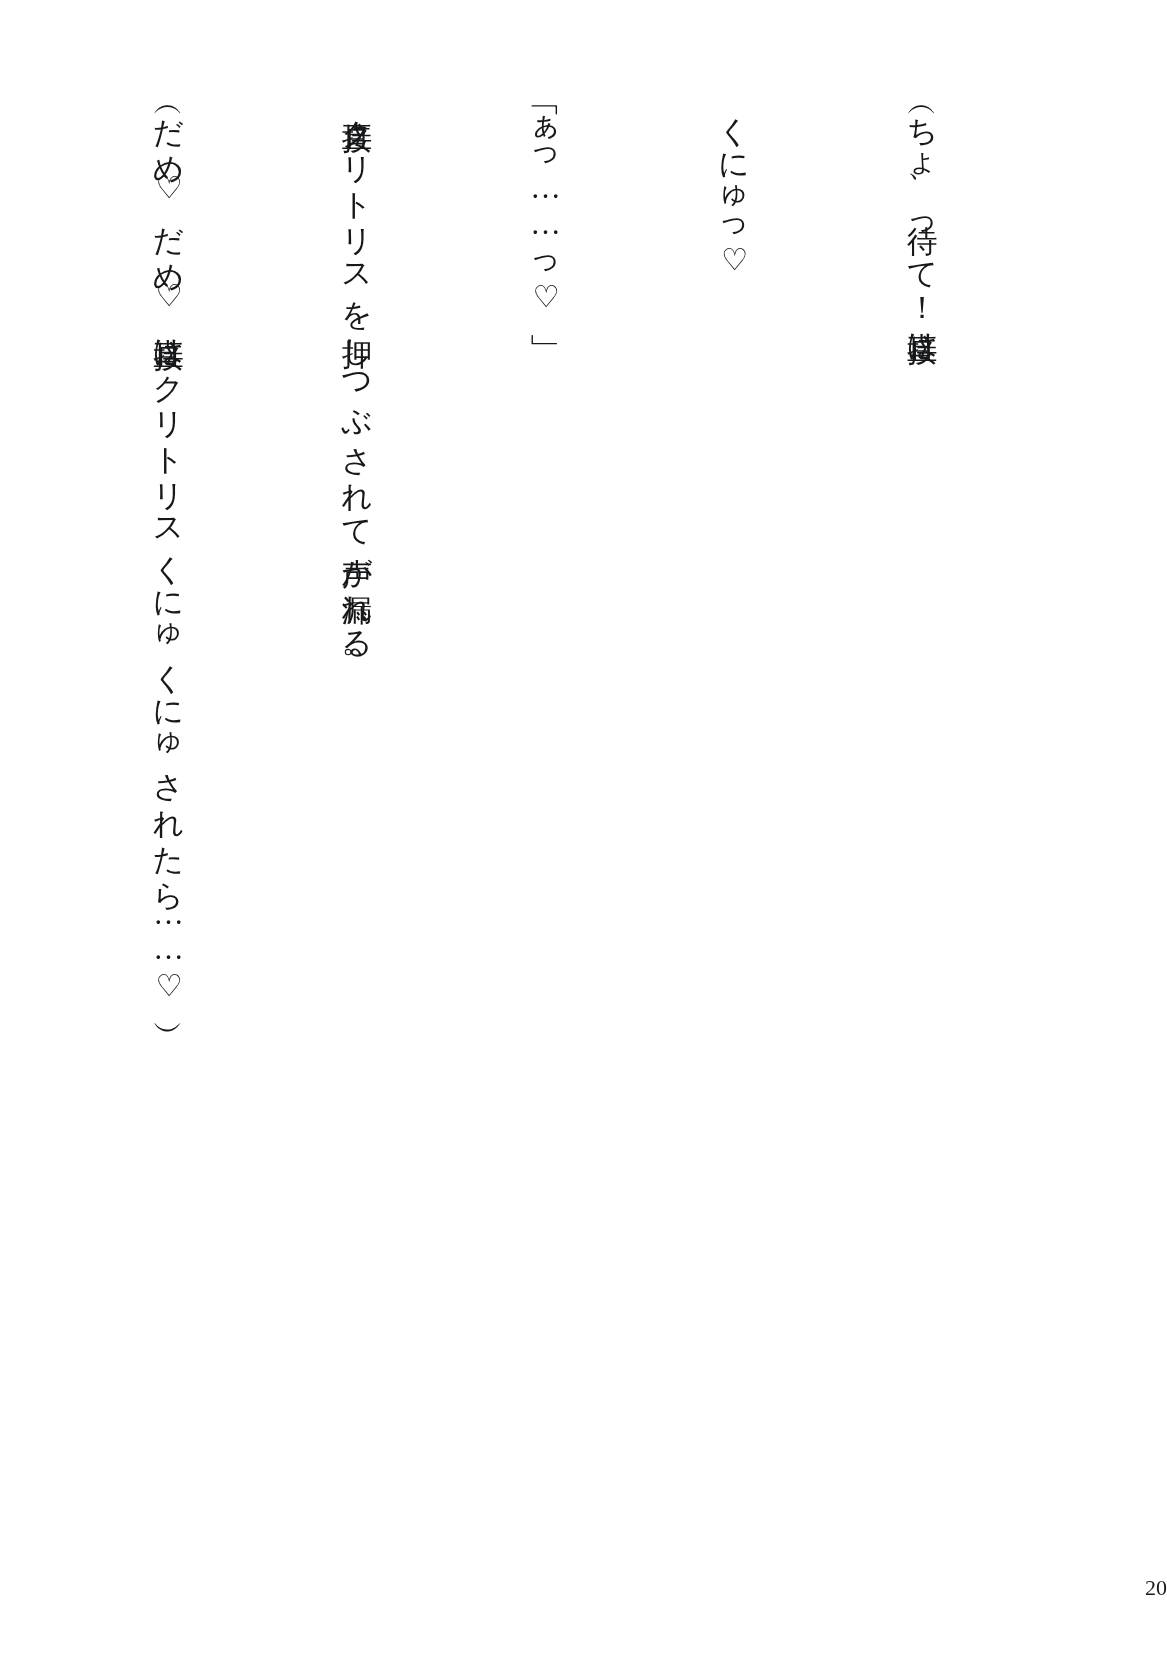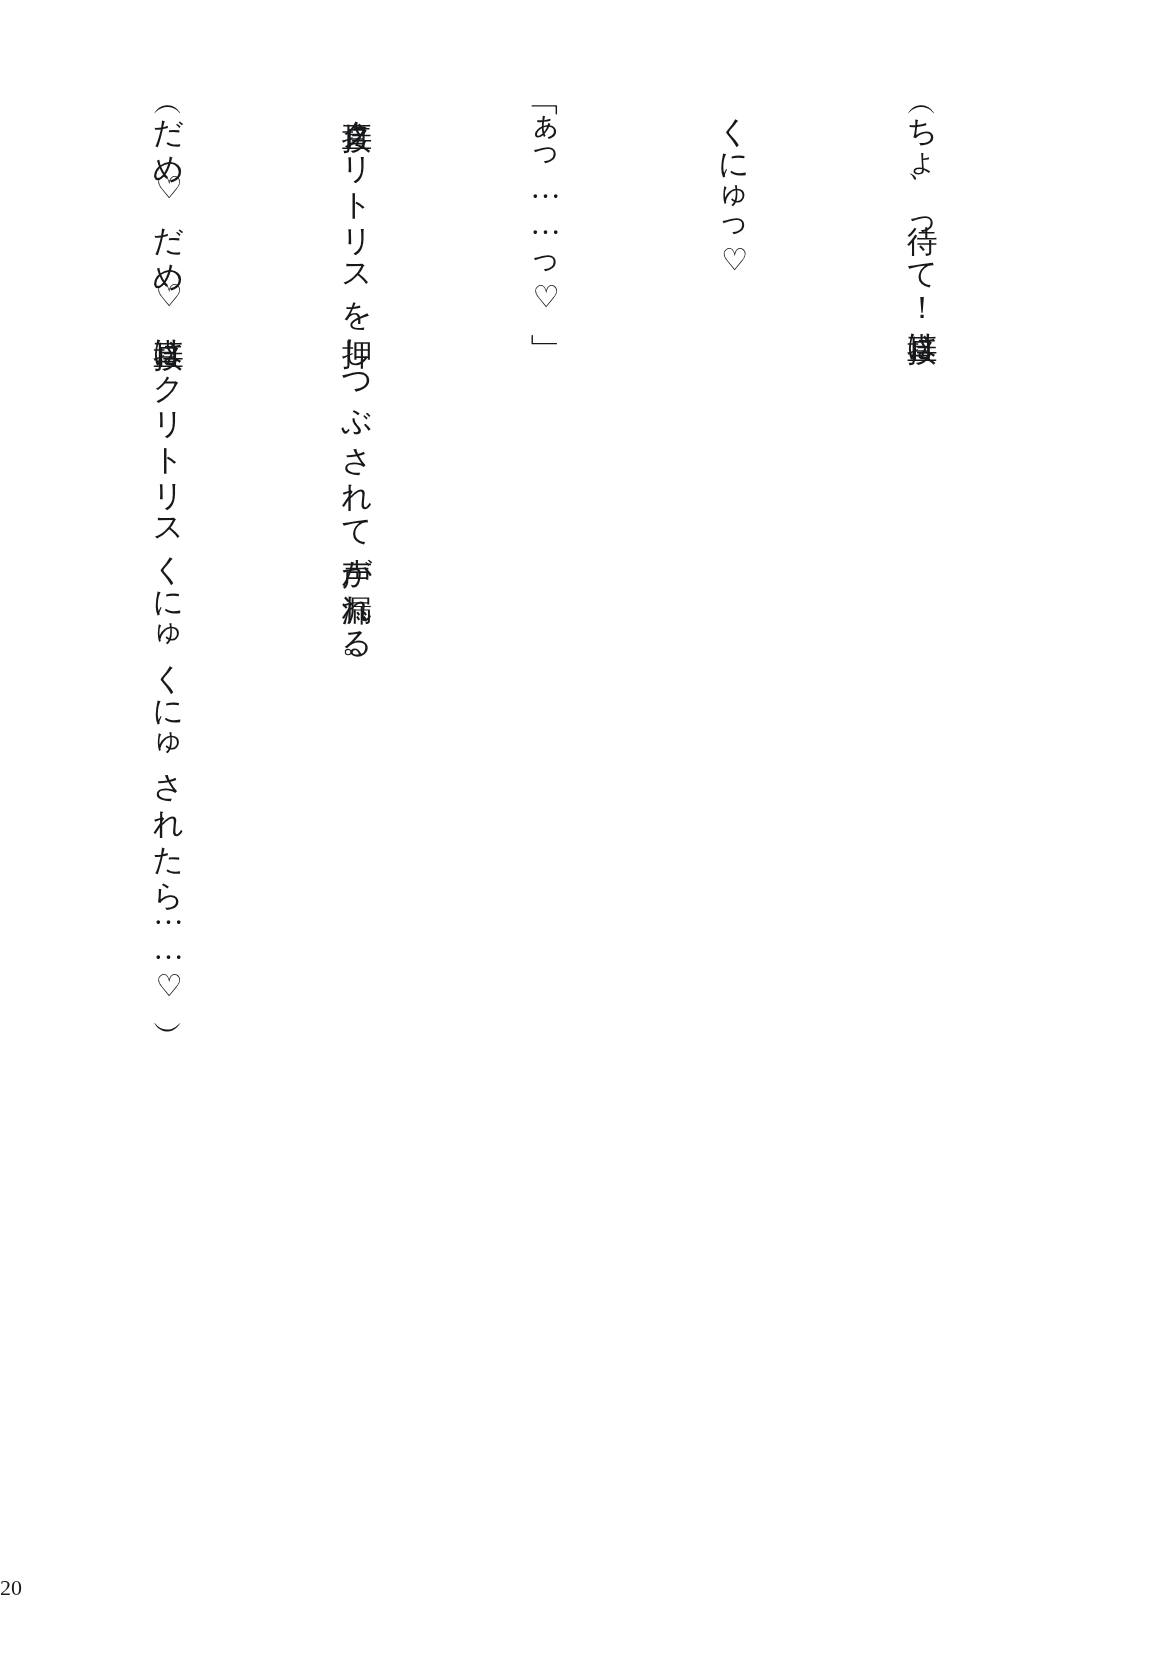--- a/index.html
+++ b/index.html
@@ -38,21 +38,21 @@
     display: block;
     margin: 0;
     padding: 0;
     text-indent: 0;
   }
   .page-number {
     position: absolute;
     left: 0;
     right: 0;
     bottom: 52px;
-    text-align: left;
+    text-align: right;
     font-size: 22px;
     color: #1a1a1a;
     font-family: "Liberation Serif", "DejaVu Serif", serif;
   }
 </style>
 </head>
 <body>
 
 <div class="page">
 

